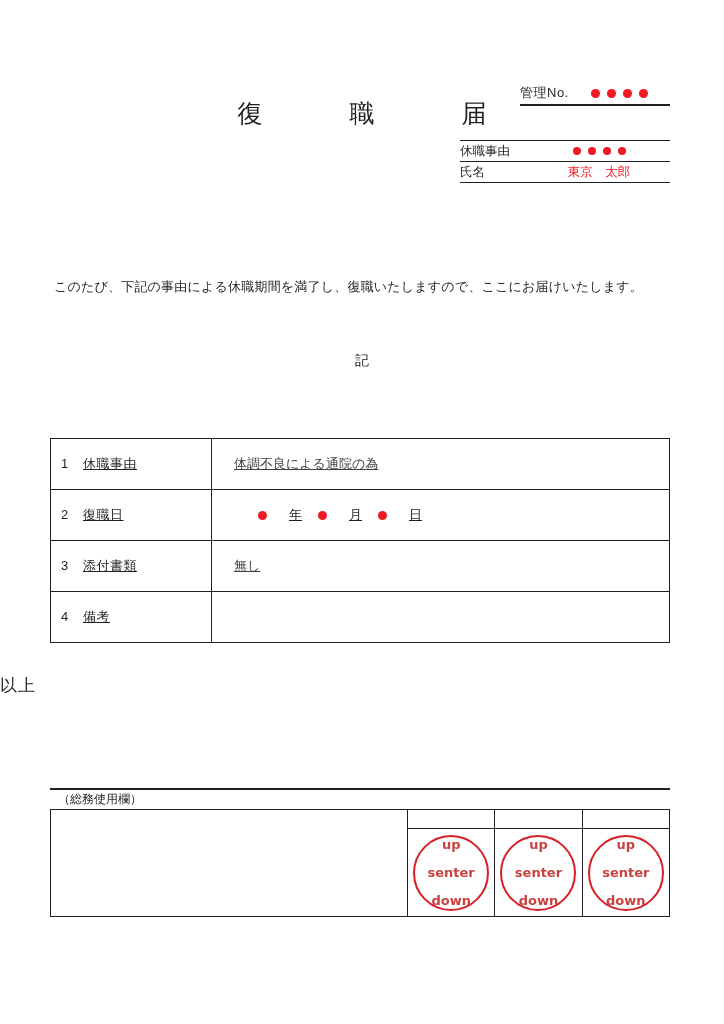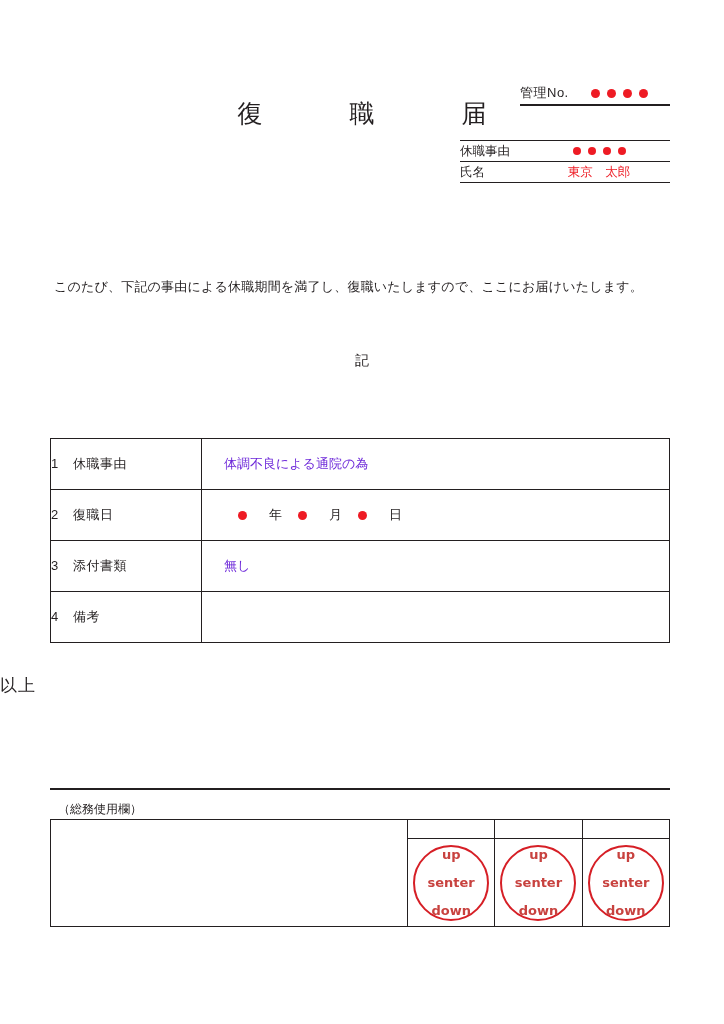--- a/index.html
+++ b/index.html
@@ -136,36 +136,37 @@
     position: absolute;
     left: 50px;
     top: 438px;
     width: 620px;
     border-collapse: collapse;
     table-layout: fixed;
   }
   .main-table td {
     border: 1.6px solid #231f20;
     height: 50px;
-    padding: 0 0 0 0;
+    padding: 0 0 0 10px;
     font-size: 13px;
     vertical-align: middle;
+    text-decoration: underline;
   }
   .main-table td.item-label {
     width: 150px;
   }
   .item-num {
     display: inline-block;
     width: 22px;
   }
   .item-text {
     letter-spacing: 0.5px;
   }
   .main-table td.item-value {
-    color: #6d28d9;
+    color: #404040;
     padding-left: 22px;
   }
   .date-cell {
     display: flex;
     align-items: center;
     padding-left: 36px;
   }
   .date-cell .dot { width: 9px; height: 9px; }
   .date-cell .unit {
     color: #231f20;
@@ -187,21 +188,21 @@
   
   .ga-wrap {
     position: absolute;
     left: 50px;
     top: 788px;
     width: 620px;
   }
   .ga-label {
     font-size: 12px;
     border-top: 2px solid #231f20;
-    padding: 13px 0 3px 8px;
+    padding: 3px 0 3px 8px;
     line-height: 1.1;
   }
   .ga-table {
     width: 620px;
     border-collapse: collapse;
     table-layout: fixed;
   }
   .ga-table td {
     border: 1.6px solid #231f20;
     padding: 0;

